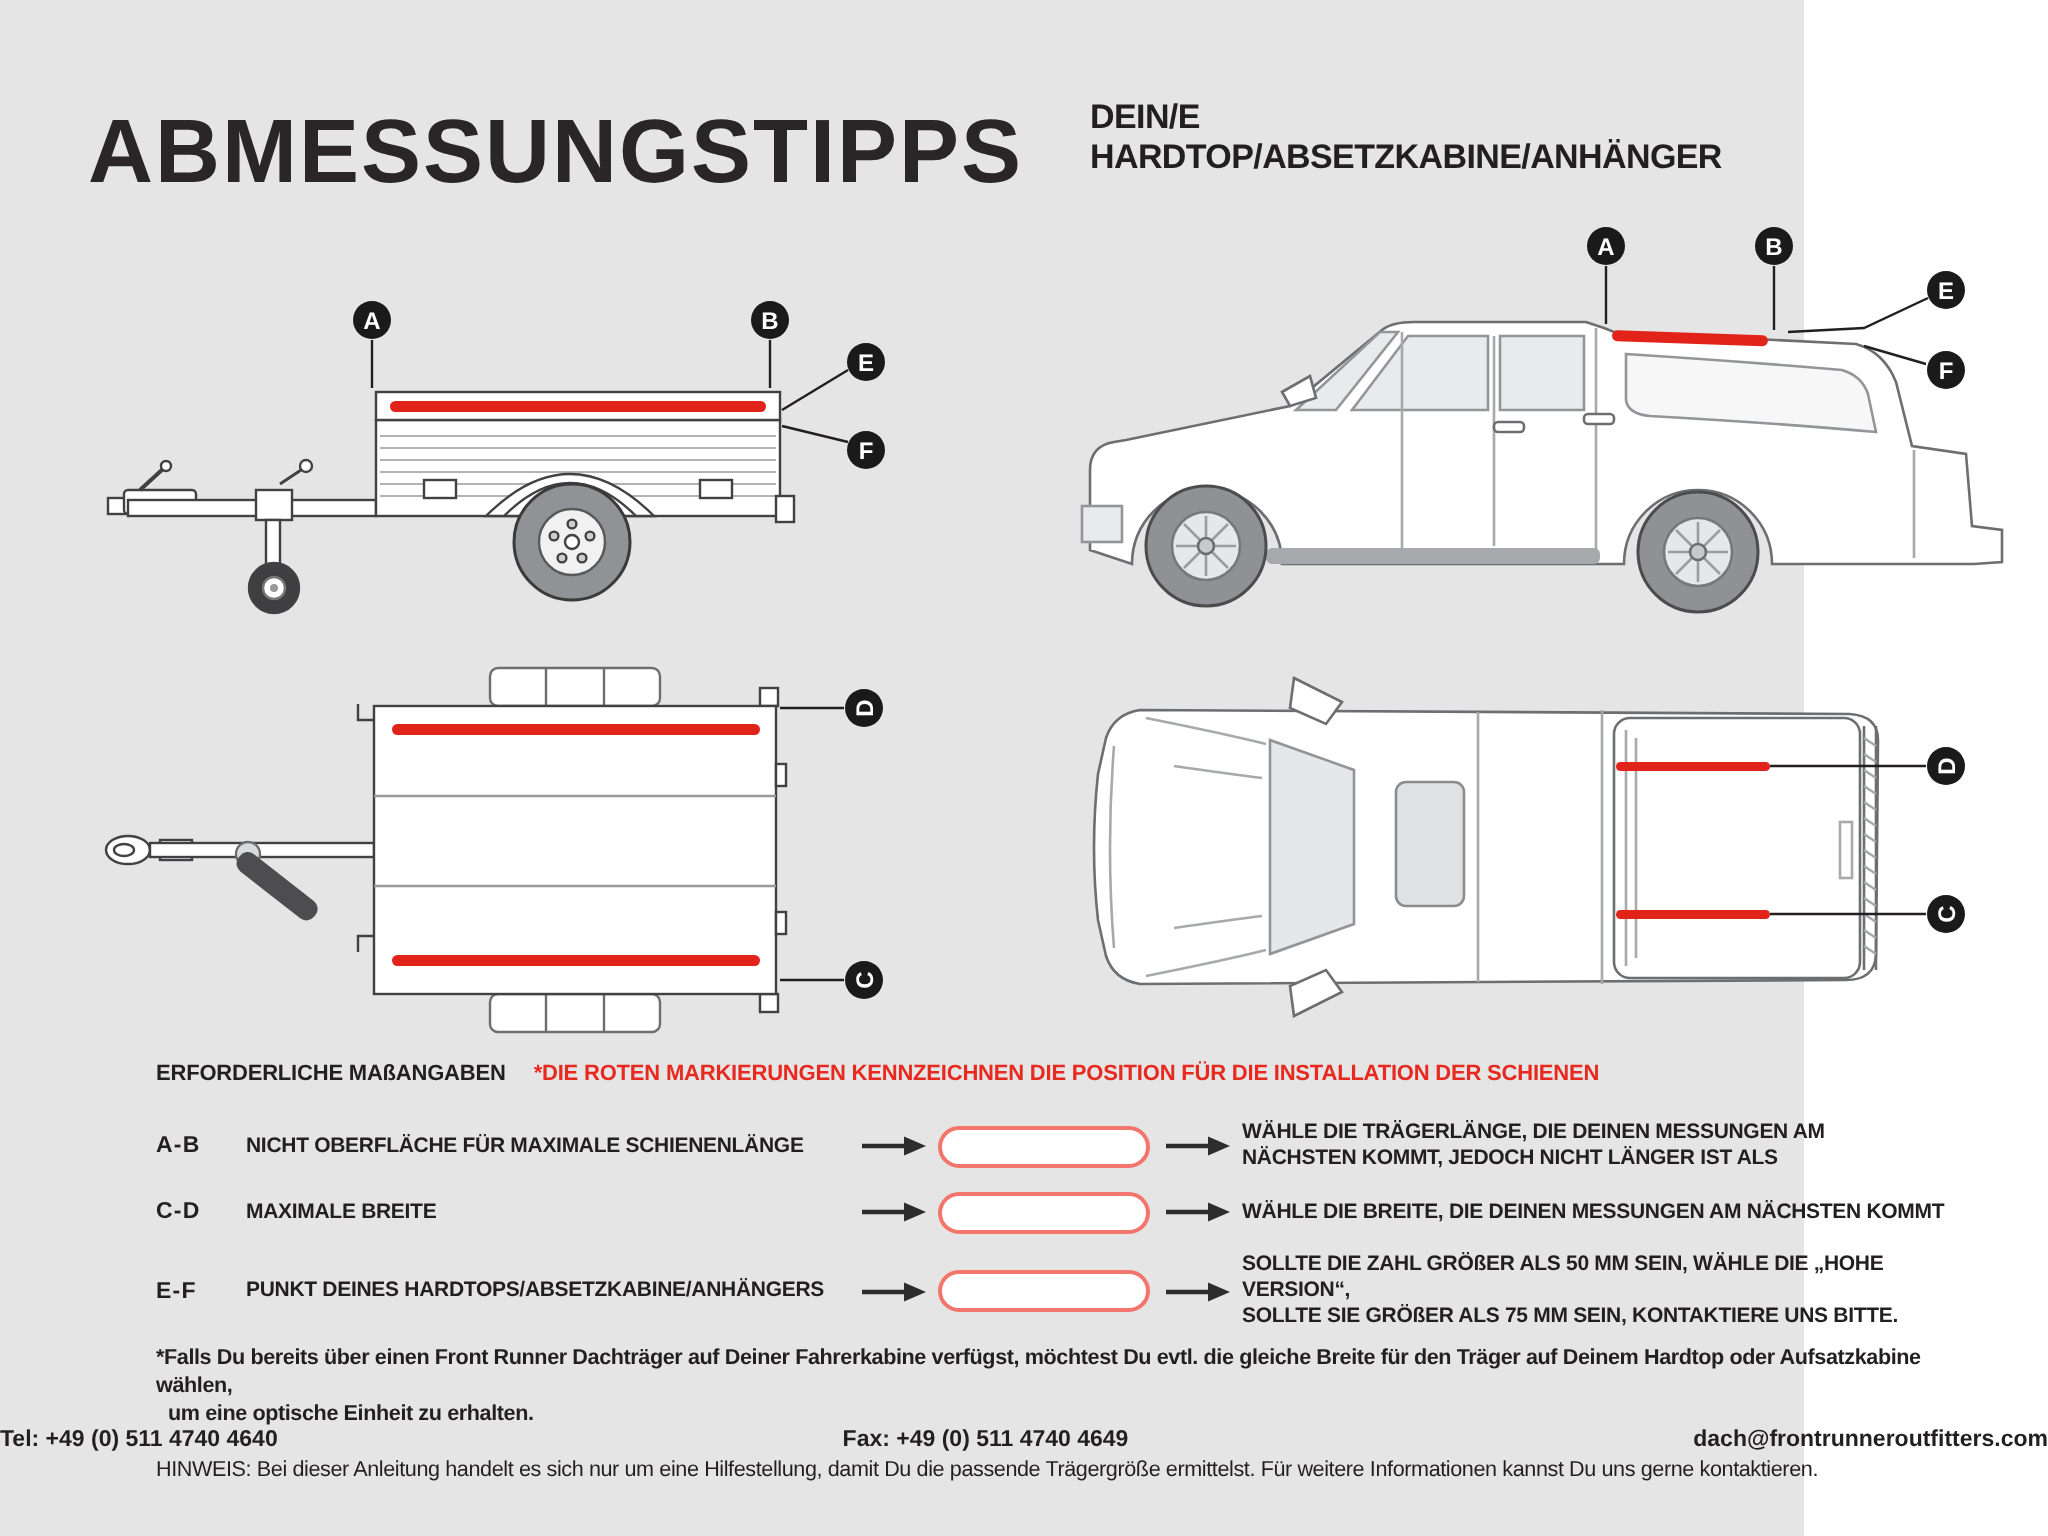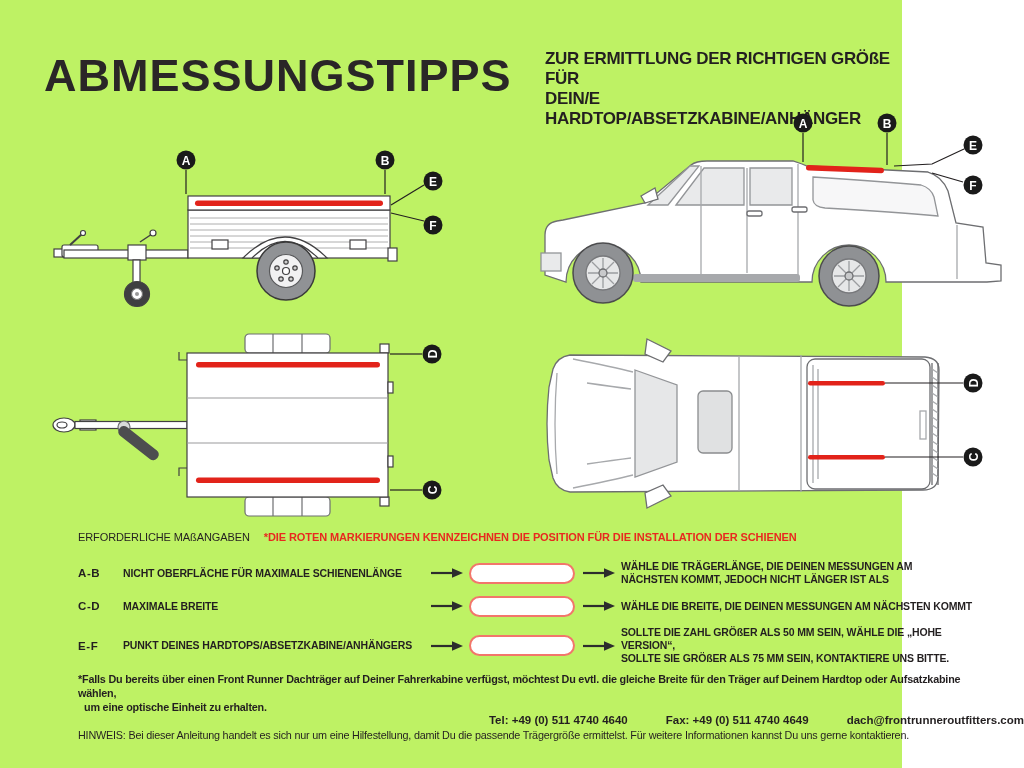--- a/index.html
+++ b/index.html
@@ -1,60 +1,59 @@
 <!DOCTYPE html>
 <html><head>
 <meta charset="utf-8">
 <style>
   * { margin:0; padding:0; box-sizing:border-box; }
   html,body { width:1024px; height:768px; background:#ffffff; overflow:hidden;
               font-family:"Liberation Sans", sans-serif; color:#231f20; }
-  .page { position:relative; width:902px; height:768px; background:#bef264; }
+  .page { position:relative; width:902px; height:768px; background:#e5e5e5; }
 
   .title { position:absolute; left:44px; top:50px; font-size:45px; font-weight:bold;
            letter-spacing:1px; color:#2a2627; }
   .subtitle { position:absolute; left:545px; top:49px; font-size:17px; font-weight:bold;
               letter-spacing:-0.3px; line-height:20px; }
 
   .diagram { position:absolute; }
   #trailer-side { left:40px; top:128px; }
   #truck-side   { left:495px; top:103px; }
   #trailer-top  { left:40px; top:330px; }
   #truck-top    { left:495px; top:325px; }
 
   .bottom { position:absolute; left:78px; top:531px; width:912px; }
   .m-head { display:flex; gap:14px; align-items:baseline; margin-bottom:17px; }
-  .m-head .black { font-size:11px; font-weight:normal; letter-spacing:-0.1px; }
+  .m-head .black { font-size:11px; font-weight:bold; letter-spacing:-0.1px; }
   .m-head .red   { font-size:11px; font-weight:bold; color:#e8291f; letter-spacing:-0.1px; }
 
   .m-row { display:grid; grid-template-columns:45px 302px 44px 108px 44px auto;
            align-items:center; margin-bottom:7px; min-height:26px; }
   .m-code  { font-size:11.5px; font-weight:bold; letter-spacing:0.6px; }
   .m-label, .m-result { font-size:10.5px; font-weight:bold; letter-spacing:-0.15px; line-height:13px; }
   .arrow-cell { display:flex; justify-content:center; align-items:center; }
   .pill { width:106px; height:21px; border:2px solid #f2766b; border-radius:11px; background:#fff; }
 
   .footnote1 { margin-top:6px; font-size:10.8px; font-weight:bold; letter-spacing:-0.2px; line-height:14px; }
   .footnote1 .cont { padding-left:6px; }
   .footnote2 { margin-top:15px; font-size:10.8px; font-weight:normal; letter-spacing:-0.2px; }
 
   .contact { position:absolute; left:0; top:714px; width:1024px; display:flex;
-             justify-content:flex-end; gap:38px; font-size:11.5px; font-weight:bold; }
+             justify-content:space-between; gap:38px; font-size:11.5px; font-weight:bold; }
 
   svg text.mk { font-family:"Liberation Sans", sans-serif; font-size:12px; font-weight:bold;
                 fill:#ffffff; text-anchor:middle; }
 </style>
 </head>
 <body>
 
 <div class="page">
 
   <div class="title">ABMESSUNGSTIPPS</div>
   <div class="subtitle">
-    <div>ZUR ERMITTLUNG DER RICHTIGEN GRÖßE FÜR</div>
     <div>DEIN/E HARDTOP/ABSETZKABINE/ANHÄNGER</div>
   </div>
 
   <svg id="trailer-side" class="diagram" width="445" height="200" viewBox="0 0 445 200">
     <g stroke="#414042" fill="#ffffff" stroke-width="1.2">
 
       <rect x="14" y="121" width="10" height="8"></rect>
       <rect x="22" y="117" width="36" height="12" rx="2"></rect>
       <line x1="30" y1="117" x2="42" y2="106" stroke-width="2"></line>
       <circle cx="43" cy="105" r="2.5"></circle>

